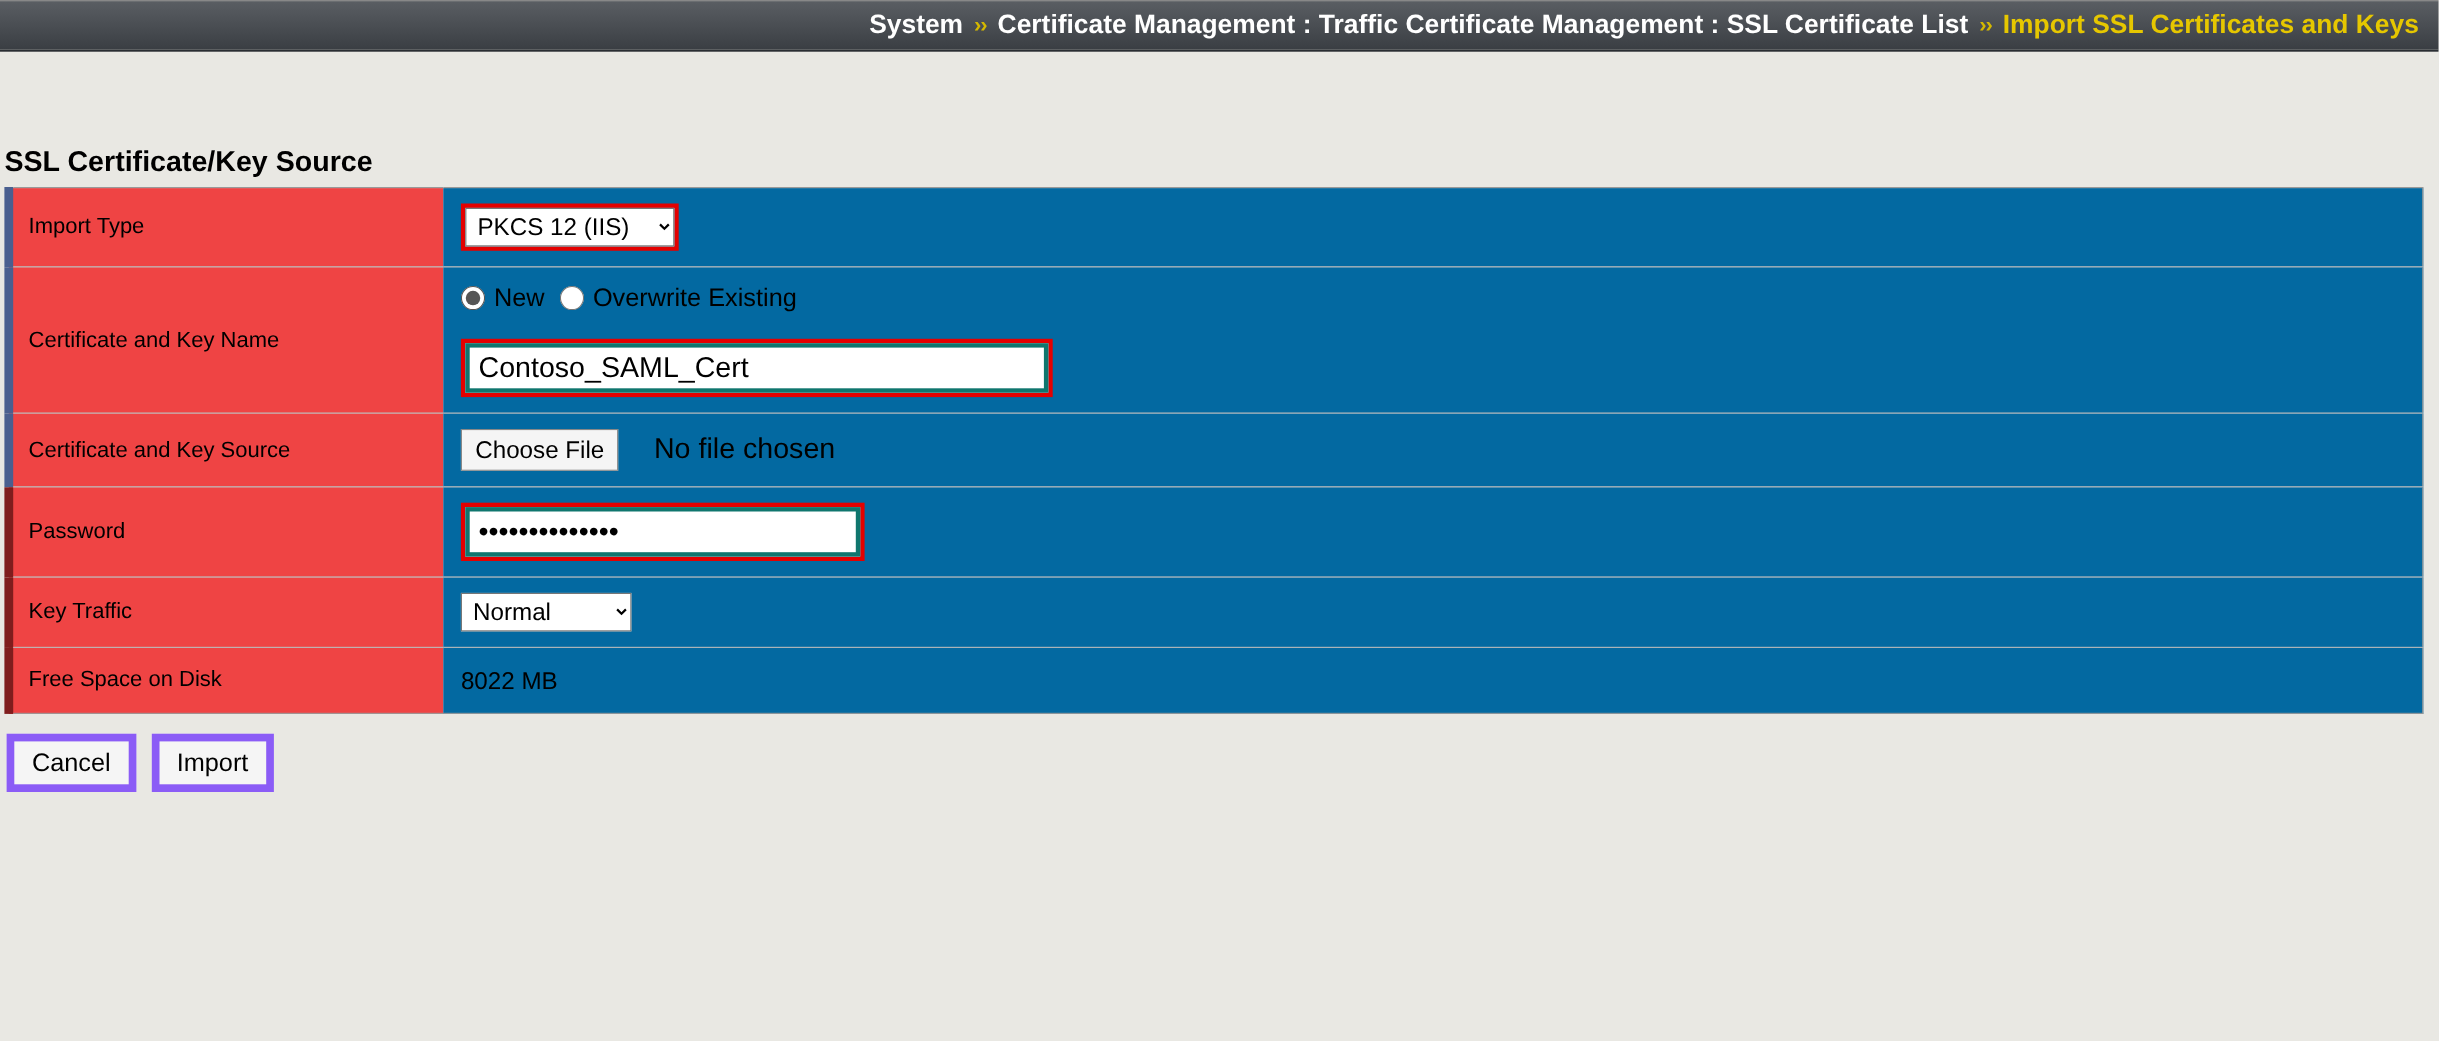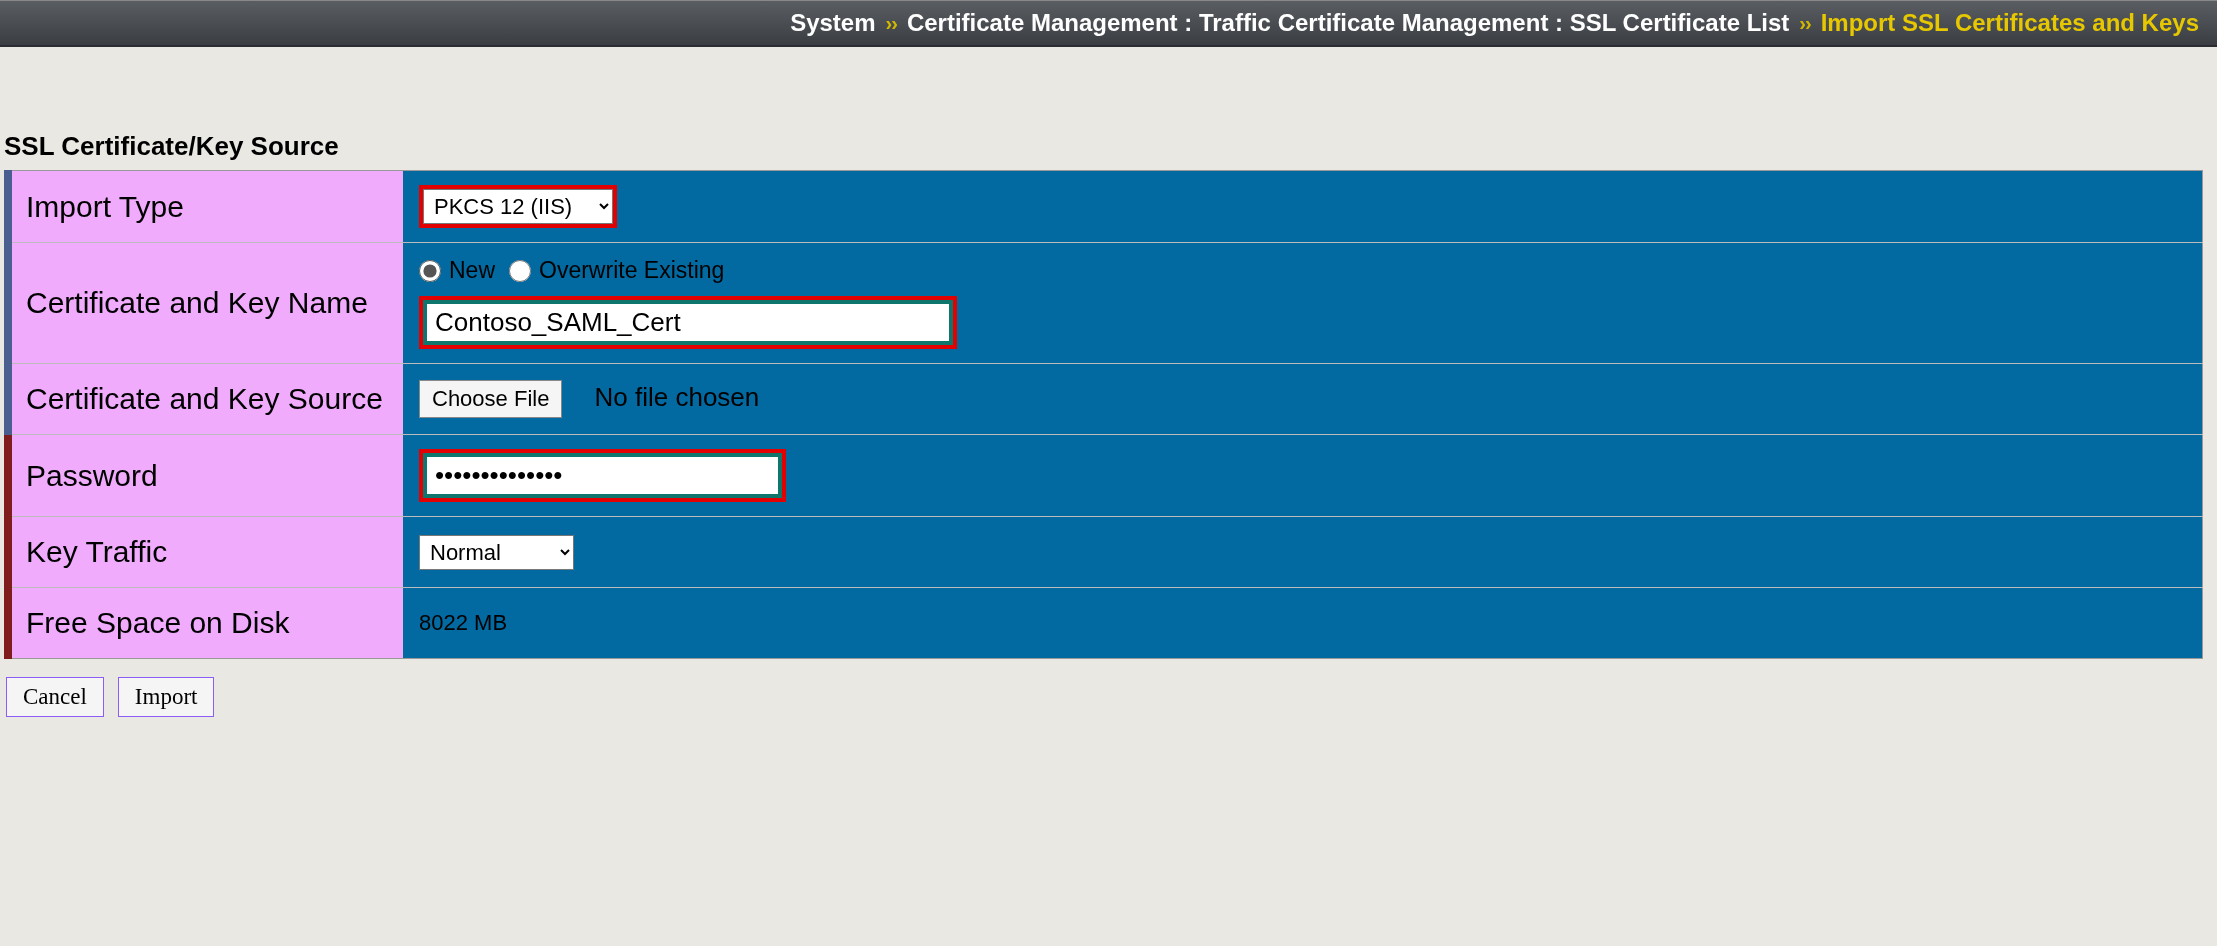--- a/index.html
+++ b/index.html
@@ -49,24 +49,24 @@
       border: 1px solid #999;
     }
     .form-table tr {
       border-bottom: 1px solid #bbb;
     }
     .form-table tr:last-child {
       border-bottom: none;
     }
     .form-table .lbl {
       width: 395px;
-      background: #f0abfc;
+      background: #ef4444;
       padding: 18px 14px;
       vertical-align: middle;
-      font-size: 30px;
+      font-size: 20px;
       border-left: 8px solid #4a5f8f;
     }
     .form-table .lbl.no-accent {
       border-left: 8px solid #7f1d1d;
     }
     .form-table .val {
       background: #0369a1;
       padding: 14px 16px;
       vertical-align: middle;
     }
@@ -86,21 +86,21 @@
       font-family: inherit;
       font-size: 26px;
       border: 4px solid #0f766e;
       padding: 3px 8px;
       background: #fff;
     }
     .radio-row {
       display: flex;
       align-items: center;
       gap: 8px;
-      margin-bottom: 12px;
+      margin-bottom: 24px;
       font-size: 23px;
     }
     input[type="radio"] {
       width: 22px;
       height: 22px;
       accent-color: #555;
     }
     .file-btn {
       font-family: inherit;
       font-size: 22px;
@@ -112,24 +112,24 @@
     .file-lbl {
       margin-left: 26px;
       font-size: 26px;
     }
     .footer-btns {
       padding: 18px 6px;
       display: flex;
       gap: 14px;
     }
     .footer-btns button {
-      font-family: Liberation Serif, serif;
+      font-family: Liberation Sans, sans-serif;
       font-size: 23px;
       background: #f5f5f5;
-      border: 1px solid #8b5cf6;
+      border: 7px solid #8b5cf6;
       padding: 6px 16px;
       cursor: pointer;
     }
   </style>
 </head>
 <body>
 
 <div class="breadcrumb">
   <span class="bc-white">System</span>
   <span class="sep">››</span>

